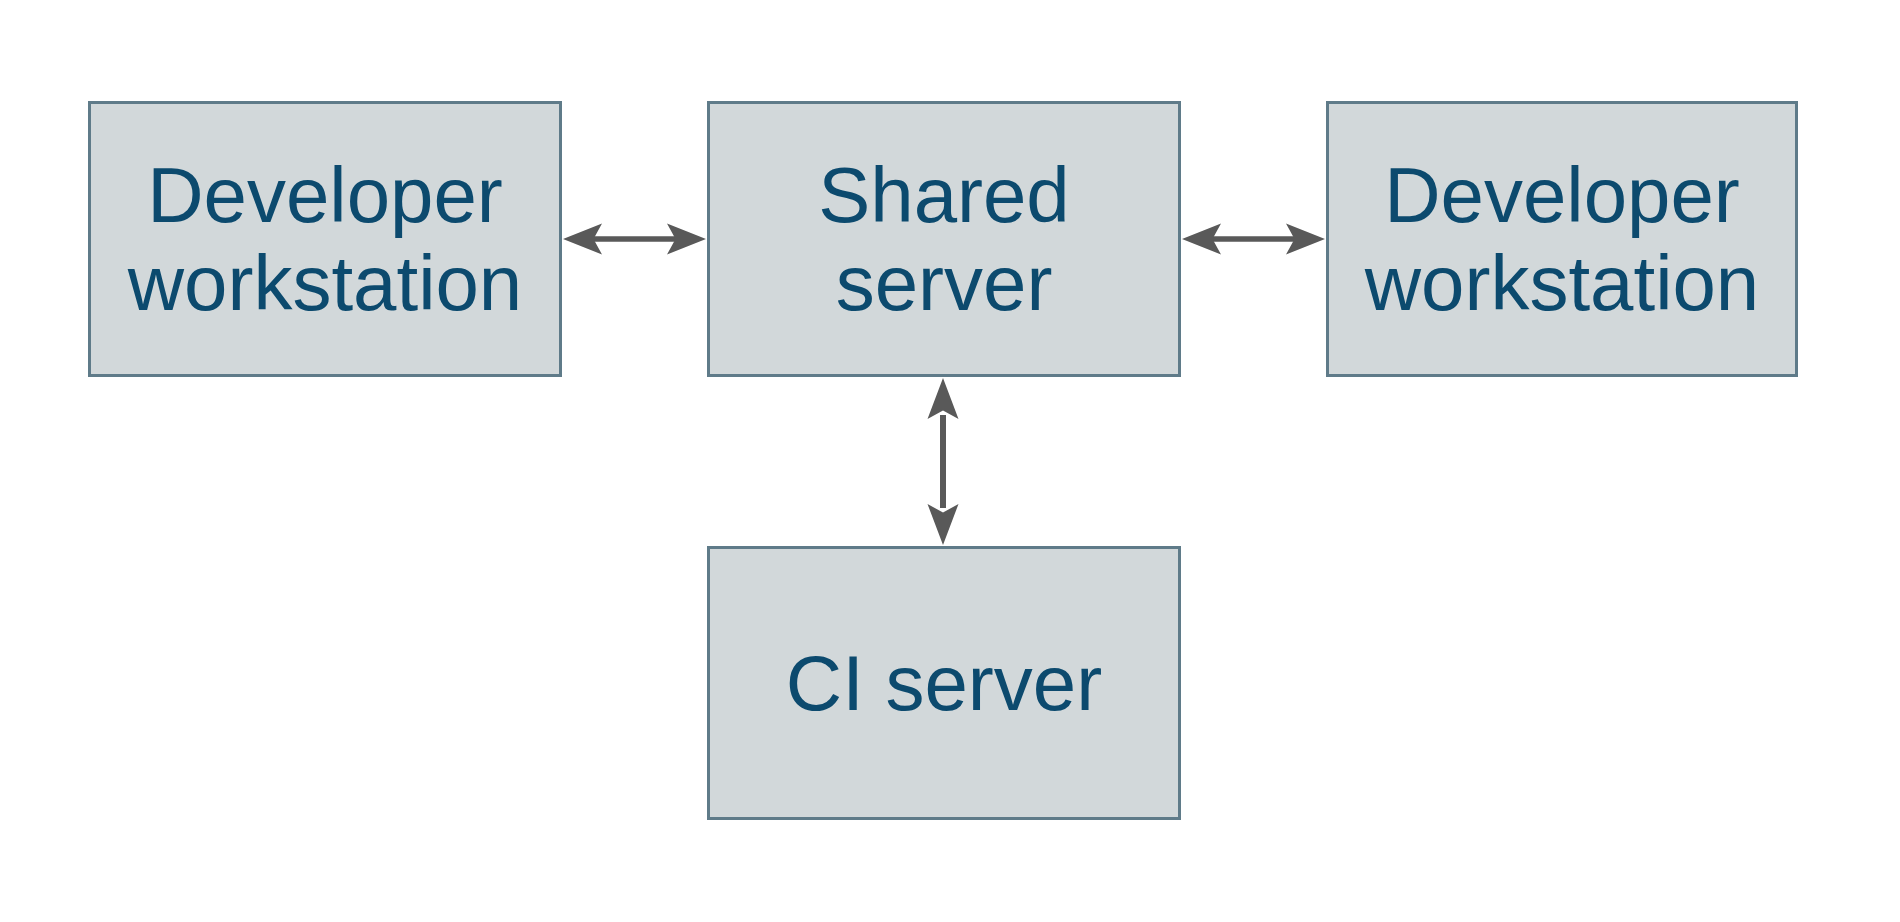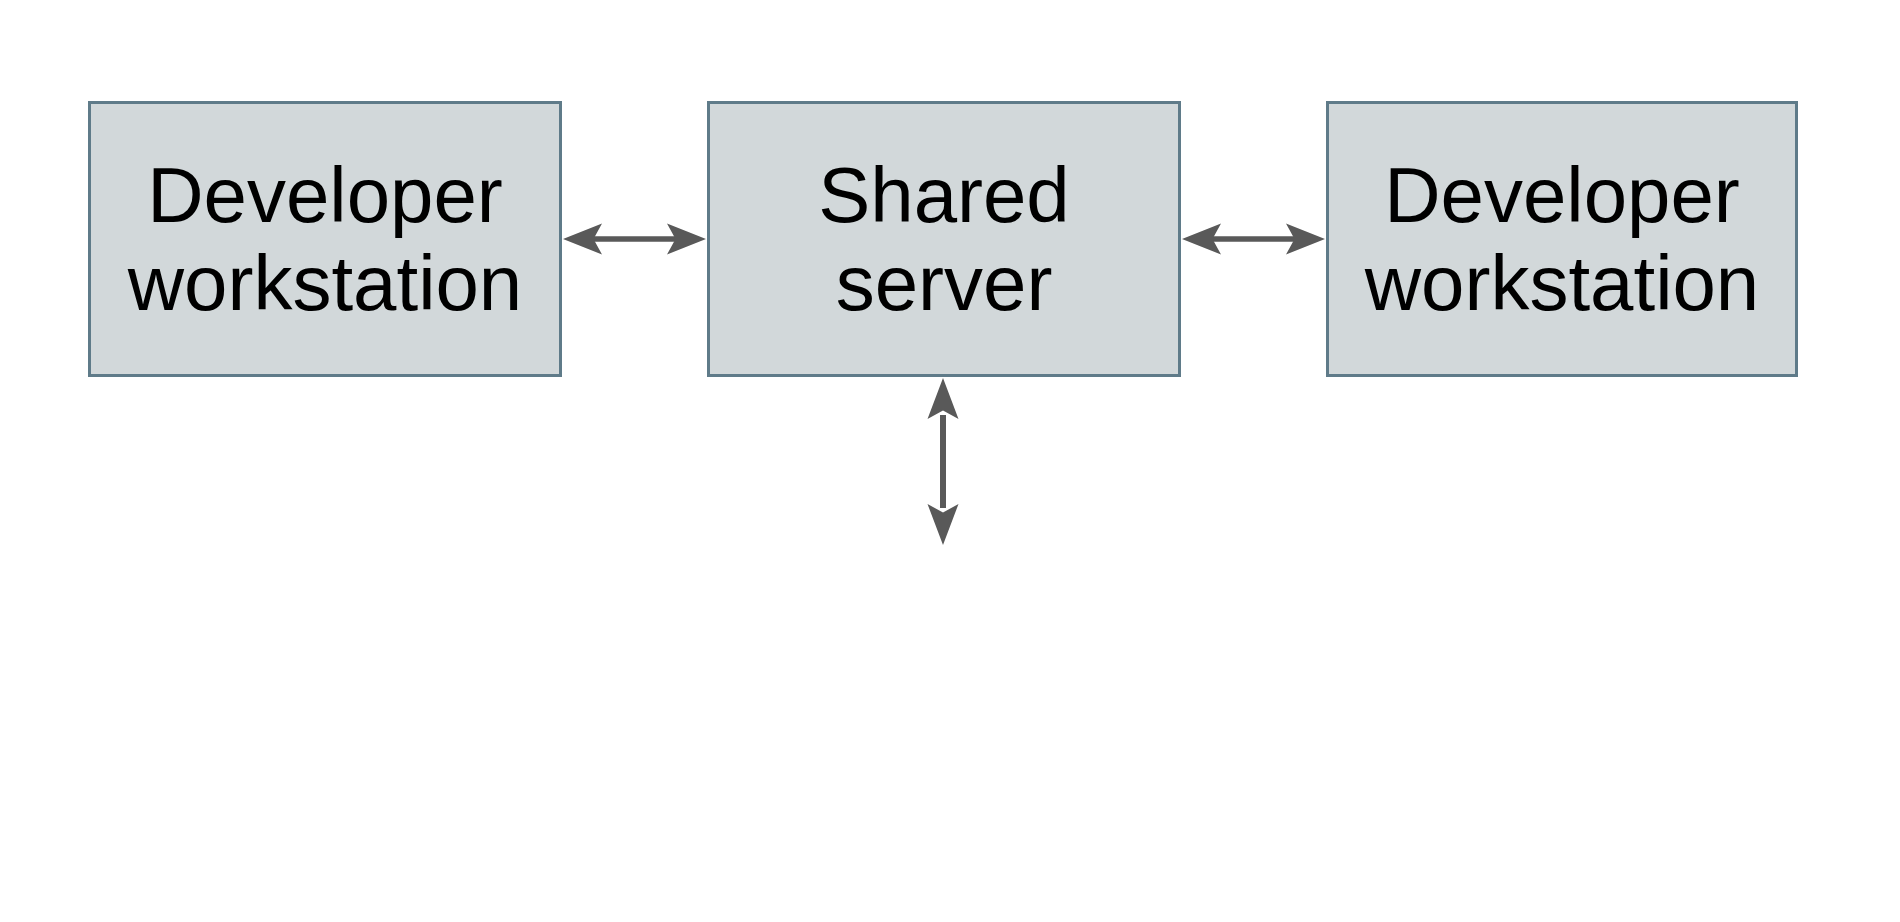--- a/index.html
+++ b/index.html
@@ -20,21 +20,21 @@
     background: #d2d8da;
     border: 3px solid #5f7b89;
     box-sizing: border-box;
     display: flex;
     align-items: center;
     justify-content: center;
   }
   .node .label {
     font-size: 78px;
     line-height: 88px;
-    color: #000000;
+    color: #0c4a6e;
     text-align: center;
     white-space: pre-line;
     letter-spacing: 0px;
   }
   #node-dev-left   { left: 88px;   top: 101px; width: 474px; height: 276px; }
   #node-cache      { left: 707px;  top: 101px; width: 474px; height: 276px; }
   #node-dev-right  { left: 1326px; top: 101px; width: 472px; height: 276px; }
   #node-ci         { left: 707px;  top: 546px; width: 474px; height: 274px; }
   .arrow {
     position: absolute;
@@ -59,20 +59,23 @@
   <div class="node" id="node-cache">
     <span class="label">Shared
 server</span>
   </div>
 
   <div class="node" id="node-dev-right">
     <span class="label">Developer
 workstation</span>
   </div>
 
+  <div class="node" id="node-ci">
+    <span class="label">CI server</span>
+  </div>
 
   <svg class="arrow" id="arrow-left" width="145" height="44" viewBox="0 0 145 44">
     <line x1="30" y1="22" x2="115" y2="22" stroke-width="5.5"></line>
     <polygon points="1,22 40,6.5 31.5,22 40,37.5"></polygon>
     <polygon points="144,22 105,6.5 113.5,22 105,37.5"></polygon>
   </svg>
 
   <svg class="arrow" id="arrow-right" width="145" height="44" viewBox="0 0 145 44">
     <line x1="30" y1="22" x2="115" y2="22" stroke-width="5.5"></line>
     <polygon points="1,22 40,6.5 31.5,22 40,37.5"></polygon>

